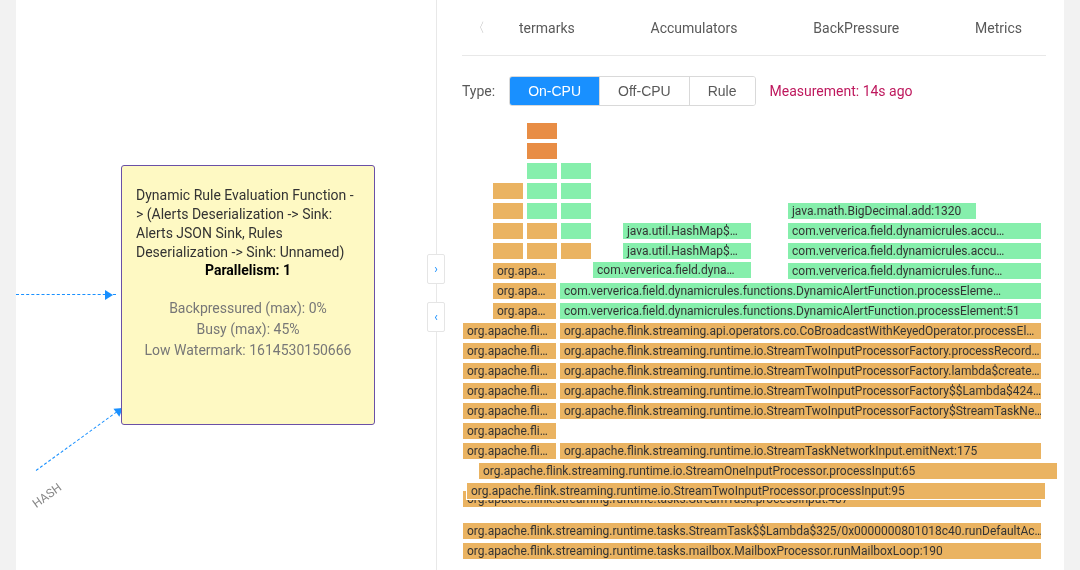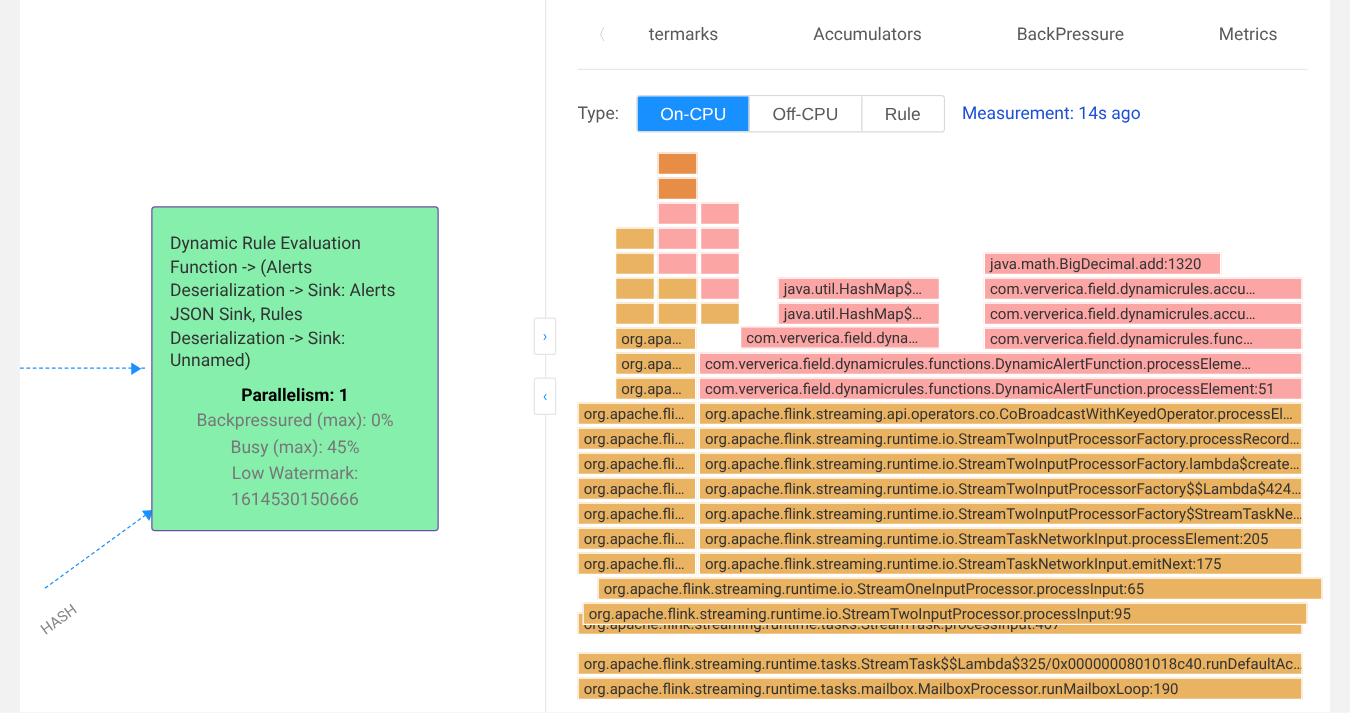--- a/index.html
+++ b/index.html
@@ -1,47 +1,47 @@
 <!DOCTYPE html>
 <html><head>
 <meta charset="utf-8">
 <style>
   * { box-sizing: border-box; margin: 0; padding: 0; }
   html, body { width: 1080px; height: 570px; font-family: -apple-system, BlinkMacSystemFont, "Segoe UI", Roboto, "Helvetica Neue", Arial, sans-serif; font-size: 14px; color: #595959; background: #f2f2f2; overflow: hidden; }
   .outer { background: #fff; margin: 0 16px; height: 570px; display: flex; position: relative; }
   .left-pane { width: 420px; position: relative; flex-shrink: 0; padding-top: 24px; }
-  .node-box { position: absolute; left: 105px; top: 165px; width: 230px; height: 260px; background: #86efac; border: 1px solid #6a50a6; border-radius: 3px; padding: 20px 14px 14px 14px; text-align: center; color: #333; }
+  .node-box { position: absolute; left: 105px; top: 165px; width: 254px; height: 260px; background: #fef9c3; border: 1px solid #6a50a6; border-radius: 3px; padding: 20px 14px 14px 14px; text-align: center; color: #333; }
   .node-title { text-align: left; line-height: 1.35; color: #333; }
-  .node-parallelism { font-weight: 700; margin-top: 10px; color: #000; }
-  .node-stats { margin-top: 2px; color: #777; line-height: 1.5; text-align: center; }
+  .node-parallelism { font-weight: 700; color: #000; }
+  .node-stats { margin-top: 20px; color: #777; line-height: 1.5; text-align: center; }
   .dashed-arrow { position: absolute; border-top: 1.5px dashed #1990ff; }
   .arrow1 { left: 0; top: 294px; width: 100px; }
   .arrow1::after { content: ""; position: absolute; right: -2px; top: -5px; border: 5px solid transparent; border-left: 8px solid #1990ff; }
   .arrow2 { left: 20px; top: 470px; width: 110px; transform: rotate(-36deg); transform-origin: left; }
   .arrow2::after { content: ""; position: absolute; right: -2px; top: -5px; border: 5px solid transparent; border-left: 8px solid #1990ff; }
   .hash-label { position: absolute; left: 18px; top: 498px; transform: rotate(-36deg); transform-origin: left; color: #888; font-size: 12px; }
   .divider { width: 8px; border-left: 1px solid #e8e8e8; position: relative; }
   .toggle-btn { position: absolute; width: 18px; height: 30px; background: #fff; border: 1px solid #e5e5e5; display: flex; align-items: center; justify-content: center; color: #1990ff; font-size: 12px; cursor: pointer; }
   .toggle-right { left: -10px; top: 254px; border-radius: 2px; }
   .toggle-left  { left: -10px; top: 302px; border-radius: 2px; }
   .right-pane { flex: 1; min-width: 0; padding: 0 18px 18px 18px; display: flex; flex-direction: column; }
   .tabs { display: flex; align-items: center; border-bottom: 1px solid #e8e8e8; height: 56px; position: relative; }
   .tabs-scroll-btn { color: #bfbfbf; font-size: 13px; padding: 0 10px; cursor: pointer; }
   .tab-item { color: #595959; padding: 0 10px; height: 68px; display: flex; align-items: center; cursor: pointer; margin: 0 14px; }
   .tab-item.active { color: #1990ff; border-bottom: 2px solid #1990ff; }
   .toolbar { display: flex; align-items: center; padding: 20px 0 16px 0; gap: 14px; }
   .seg { display: inline-flex; border: 1px solid #d9d9d9; border-radius: 3px; overflow: hidden; }
   .seg-btn { padding: 6px 18px; color: #595959; background: #fff; border: none; cursor: pointer; font-size: 14px; }
   .seg-btn + .seg-btn { border-left: 1px solid #d9d9d9; }
   .seg-btn.active { background: #1990ff; color: #fff; }
-  .measurement { color: #1d4ed8; }
+  .measurement { color: #be185d; }
   .flame { position: relative; flex: 1; }
   .flame-cell { position: absolute; height: 18px; border: 1px solid #fff; font-size: 12px; color: #333; padding: 1px 4px 0 4px; white-space: nowrap; overflow: hidden; cursor: pointer; }
   .c-orange { background: #eab361; }
-  .c-red    { background: #fca5a5; }
+  .c-red    { background: #86efac; }
   .c-dorange{ background: #e88d45; }
 </style>
 </head>
 <body>
 
 <div class="outer">
   <div class="left-pane">
     <div class="dashed-arrow arrow1"></div>
     <div class="dashed-arrow arrow2"></div>
     <div class="hash-label">HASH</div>
@@ -91,21 +91,20 @@
 
     <div class="flame" id="flame-host">
         <div class="flame-cell c-orange" style="left: 0px; top: 420px; width: 580px;">org.apache.flink.streaming.runtime.tasks.mailbox.MailboxProcessor.runMailboxLoop:190</div>
         <div class="flame-cell c-orange" style="left: 0px; top: 400px; width: 580px;">org.apache.flink.streaming.runtime.tasks.StreamTask$$Lambda$325/0x0000000801018c40.runDefaultAc…</div>
         <div class="flame-cell c-orange" style="left: 0px; top: 368px; width: 580px;">org.apache.flink.streaming.runtime.tasks.StreamTask.processInput:407</div>
         <div class="flame-cell c-orange" style="left: 4px; top: 360px; width: 580px;">org.apache.flink.streaming.runtime.io.StreamTwoInputProcessor.processInput:95</div>
         <div class="flame-cell c-orange" style="left: 0px; top: 340px; width: 580px; margin-left: 16px;">org.apache.flink.streaming.runtime.io.StreamOneInputProcessor.processInput:65</div>
         <div class="flame-cell c-orange" style="left: 0px; top: 320px; width: 95px;">org.apache.fli…</div>
         <div class="flame-cell c-orange" style="left: 97px; top: 320px; width: 483px;">org.apache.flink.streaming.runtime.io.StreamTaskNetworkInput.emitNext:175</div>
         <div class="flame-cell c-orange" style="left: 0px; top: 300px; width: 95px;">org.apache.fli…</div>
-        <div class="flame-cell c-orange" style="left: 97px; top: 300px; width: 483px;">org.apache.flink.streaming.runtime.io.StreamTaskNetworkInput.processElement:205</div>
         <div class="flame-cell c-orange" style="left: 0px; top: 280px; width: 95px;">org.apache.fli…</div>
         <div class="flame-cell c-orange" style="left: 97px; top: 280px; width: 483px;">org.apache.flink.streaming.runtime.io.StreamTwoInputProcessorFactory$StreamTaskNe…</div>
         <div class="flame-cell c-orange" style="left: 0px; top: 260px; width: 95px;">org.apache.fli…</div>
         <div class="flame-cell c-orange" style="left: 97px; top: 260px; width: 483px;">org.apache.flink.streaming.runtime.io.StreamTwoInputProcessorFactory$$Lambda$424…</div>
         <div class="flame-cell c-orange" style="left: 0px; top: 240px; width: 95px;">org.apache.fli…</div>
         <div class="flame-cell c-orange" style="left: 97px; top: 240px; width: 483px;">org.apache.flink.streaming.runtime.io.StreamTwoInputProcessorFactory.lambda$create…</div>
         <div class="flame-cell c-orange" style="left: 0px; top: 220px; width: 95px;">org.apache.fli…</div>
         <div class="flame-cell c-orange" style="left: 97px; top: 220px; width: 483px;">org.apache.flink.streaming.runtime.io.StreamTwoInputProcessorFactory.processRecord…</div>
         <div class="flame-cell c-orange" style="left: 0px; top: 200px; width: 95px;">org.apache.fli…</div>
         <div class="flame-cell c-orange" style="left: 97px; top: 200px; width: 483px;">org.apache.flink.streaming.api.operators.co.CoBroadcastWithKeyedOperator.processEl…</div>

